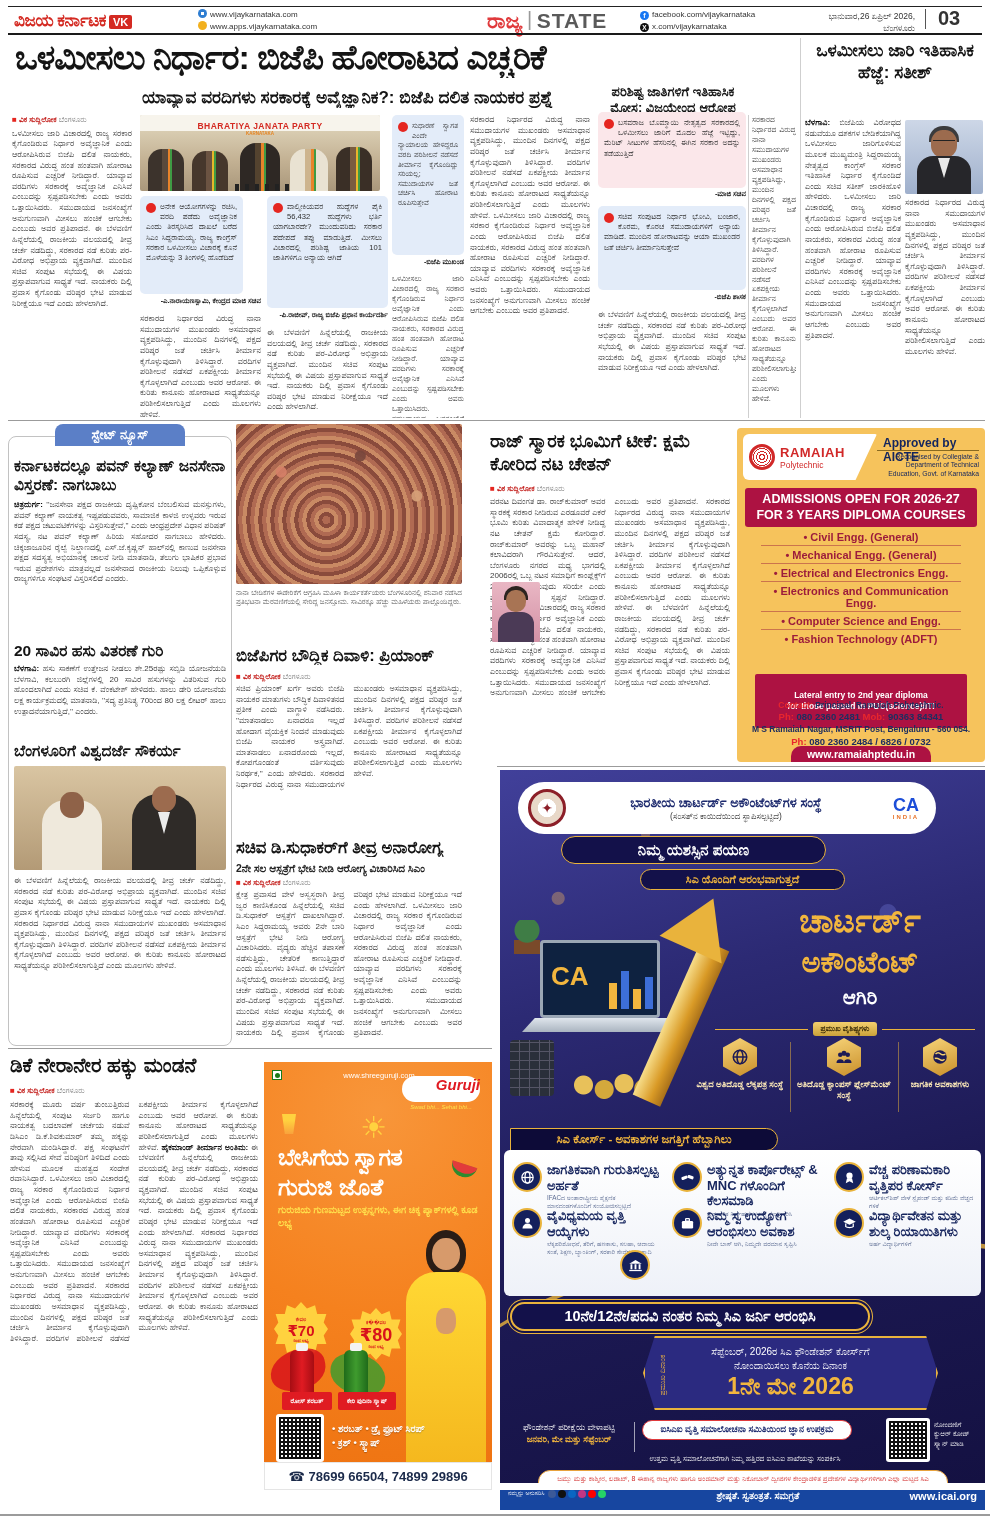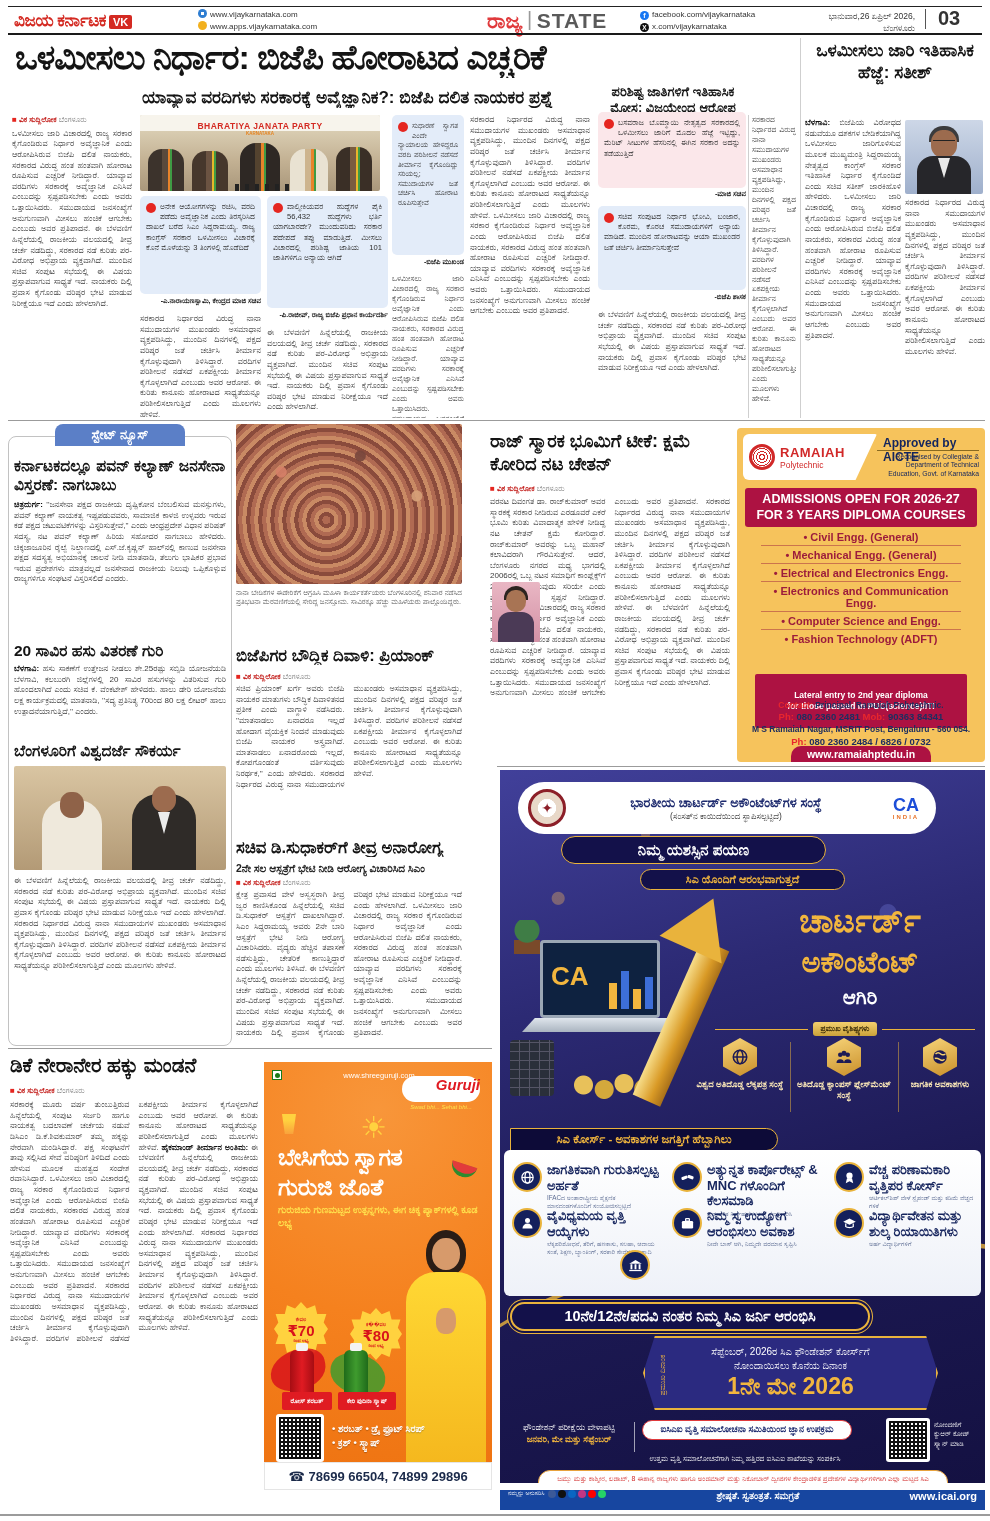--- a/index.html
+++ b/index.html
@@ -101,21 +101,21 @@
     <span style="color:#e6831e;font-weight:700;font-size:4.5px;display:block;margin-top:-2px">KARNATAKA</span>
   </div>
   <div class="abs" style="left:8px;bottom:0;width:36px;height:42px;border-radius:14px 14px 0 0;background:linear-gradient(90deg,#3c332c 40%,#5a4a3c 40% 55%,#e8832a 55% 62%,#3f9b44 62% 68%,#3c332c 68%)"></div>
   <div class="abs" style="left:52px;bottom:0;width:36px;height:40px;border-radius:14px 14px 0 0;background:linear-gradient(90deg,#46372c 40%,#6b5342 40% 55%,#e8b62a 55% 62%,#3f9b44 62% 68%,#46372c 68%)"></div>
   <div class="abs" style="left:100px;bottom:0;width:40px;height:48px;border-radius:16px 16px 0 0;background:linear-gradient(90deg,#2e2824 38%,#54432f 38% 52%,#e8832a 52% 60%,#3f9b44 60% 66%,#2e2824 66%)"></div>
   <div class="abs" style="left:150px;bottom:0;width:38px;height:42px;border-radius:15px 15px 0 0;background:linear-gradient(90deg,#e9e2d2 40%,#cdb48e 40% 55%,#e8832a 55% 62%,#3f9b44 62% 68%,#e9e2d2 68%)"></div>
   <div class="abs" style="left:196px;bottom:0;width:36px;height:44px;border-radius:14px 14px 0 0;background:linear-gradient(90deg,#3a2f26 40%,#7a5c40 40% 55%,#e8b62a 55% 62%,#3f9b44 62% 68%,#3a2f26 68%)"></div>
   <div class="abs" style="left:95px;bottom:0;width:60px;height:7px;background:repeating-linear-gradient(90deg,#222 0 4px,transparent 4px 10px)"></div>
 </div>
 
-<div class="qbox" style="left:140px;top:196px;width:121px;height:98px">
+<div class="qbox" style="left:140px;top:196px;width:103px;height:98px">
   <span class="qdot"></span><span>ಅನೇಕ ಆಯೋಗಗಳನ್ನು ರಚಿಸಿ, ವರದಿ ಪಡೆದು ಅವೈಜ್ಞಾನಿಕ ಎಂದು ತಿರಸ್ಕರಿಸಿದ ದಾಖಲೆ ಬರೆದ ಸಿಎಂ ಸಿದ್ದರಾಮಯ್ಯ. ರಾಜ್ಯ ಕಾಂಗ್ರೆಸ್ ಸರಕಾರ ಒಳಮೀಸಲು ವಿಚಾರಕ್ಕೆ ಕೊನೆ ಮೊಳೆಯನ್ನು 3 ತಿಂಗಳಲ್ಲಿ ಹೊಡೆದಿದೆ</span>
 </div>
 <div class="qby" style="left:140px;top:297px;width:121px">-ಎ.ನಾರಾಯಣಸ್ವಾಮಿ, ಕೇಂದ್ರದ ಮಾಜಿ ಸಚಿವ</div>
 <div class="col" style="left:140px;top:314px;width:121px;height:104px"><span>ಸರಕಾರದ ನಿರ್ಧಾರದ ವಿರುದ್ಧ ನಾನಾ ಸಮುದಾಯಗಳ ಮುಖಂಡರು ಅಸಮಾಧಾನ ವ್ಯಕ್ತಪಡಿಸಿದ್ದು, ಮುಂದಿನ ದಿನಗಳಲ್ಲಿ ಪಕ್ಷದ ವರಿಷ್ಠರ ಜತೆ ಚರ್ಚಿಸಿ ತೀರ್ಮಾನ ಕೈಗೊಳ್ಳುವುದಾಗಿ ತಿಳಿಸಿದ್ದಾರೆ. ವರದಿಗಳ ಪರಿಶೀಲನೆ ನಡೆಸದೆ ಏಕಪಕ್ಷೀಯ ತೀರ್ಮಾನ ಕೈಗೊಳ್ಳಲಾಗಿದೆ ಎಂಬುದು ಅವರ ಆರೋಪ. ಈ ಕುರಿತು ಕಾನೂನು ಹೋರಾಟದ ಸಾಧ್ಯತೆಯನ್ನೂ ಪರಿಶೀಲಿಸಲಾಗುತ್ತಿದೆ ಎಂದು ಮೂಲಗಳು ಹೇಳಿವೆ.</span></div>
 
 <div class="qbox" style="left:267px;top:196px;width:121px;height:112px">
   <span class="qdot"></span><span>ವಾಲ್ಮೀಕಿಯವರ ಹುದ್ದೆಗಳ ಪೈಕಿ 56,432 ಹುದ್ದೆಗಳು ಭರ್ತಿ ಯಾಗಬಾರದೇ? ಮುಂದುವರಿದು ಸರಕಾರ ಪದೇಪದೆ ತಪ್ಪು ಮಾಡುತ್ತಿದೆ. ಮೀಸಲು ವಿಚಾರದಲ್ಲಿ ಪರಿಶಿಷ್ಟ ಜಾತಿಯ 101 ಜಾತಿಗಳಿಗೂ ಅನ್ಯಾಯ ಆಗಿದೆ</span>
 </div>
 <div class="qby" style="left:267px;top:311px;width:121px">-ಪಿ.ರಾಜೀವ್, ರಾಜ್ಯ ಬಿಜೆಪಿ ಪ್ರಧಾನ ಕಾರ್ಯದರ್ಶಿ</div>
 <div class="col" style="left:267px;top:328px;width:121px;height:90px"><span>ಈ ಬೆಳವಣಿಗೆ ಹಿನ್ನೆಲೆಯಲ್ಲಿ ರಾಜಕೀಯ ವಲಯದಲ್ಲಿ ತೀವ್ರ ಚರ್ಚೆ ನಡೆದಿದ್ದು, ಸರಕಾರದ ನಡೆ ಕುರಿತು ಪರ-ವಿರೋಧ ಅಭಿಪ್ರಾಯ ವ್ಯಕ್ತವಾಗಿದೆ. ಮುಂದಿನ ಸಚಿವ ಸಂಪುಟ ಸಭೆಯಲ್ಲಿ ಈ ವಿಷಯ ಪ್ರಸ್ತಾಪವಾಗುವ ಸಾಧ್ಯತೆ ಇದೆ. ನಾಯಕರು ದಿಲ್ಲಿ ಪ್ರವಾಸ ಕೈಗೊಂಡು ವರಿಷ್ಠರ ಭೇಟಿ ಮಾಡುವ ನಿರೀಕ್ಷೆಯೂ ಇದೆ ಎಂದು ಹೇಳಲಾಗಿದೆ.</span></div>
@@ -505,21 +505,21 @@
     <div class="abs" style="left:44px;top:78px;width:20px;height:26px;border-radius:40%;background:#d79a6b"></div>
   </div>
 
   <div class="burst" style="left:10px;top:240px;width:54px;height:54px">
     <span style="font-size:5px;font-weight:700">ಕೇವಲ</span>
     <span style="font-size:15px;font-weight:700;line-height:1">₹70</span>
     <span style="font-size:4.5px;font-weight:700">ರಿಂದ ಲಭ್ಯ</span>
   </div>
   <div class="burst" style="left:86px;top:246px;width:52px;height:52px">
     <span style="font-size:5px;font-weight:700">ಕ��ವಲ</span>
-    <span style="font-size:15px;font-weight:700;line-height:1">₹80</span>
+    <span style="font-size:18px;font-weight:700;line-height:1">₹80</span>
     <span style="font-size:4.5px;font-weight:700">ರಿಂದ ಲಭ್ಯ</span>
   </div>
 
   <div class="abs" style="left:6px;top:288px;width:56px;height:40px;background:#d8131b;border-radius:60% 40% 55% 45%;transform:rotate(-12deg);opacity:.85"></div>
   <div class="abs" style="left:66px;top:292px;width:56px;height:40px;background:#3f9b2e;border-radius:45% 60% 40% 55%;transform:rotate(10deg);opacity:.85"></div>
   <div class="abs" style="left:26px;top:288px;width:24px;height:56px;background:linear-gradient(90deg,#a60d13,#e01b22 50%,#a60d13);border-radius:6px 6px 4px 4px">
       <span class="abs" style="left:6px;top:-7px;width:12px;height:8px;background:#f3f3f3;border-radius:2px"></span>
     </div>
   <div class="abs" style="left:80px;top:288px;width:24px;height:56px;background:linear-gradient(90deg,#1f6b1a,#3f9b2e 50%,#1f6b1a);border-radius:6px 6px 4px 4px">
       <span class="abs" style="left:6px;top:-7px;width:12px;height:8px;background:#f3f3f3;border-radius:2px"></span>

